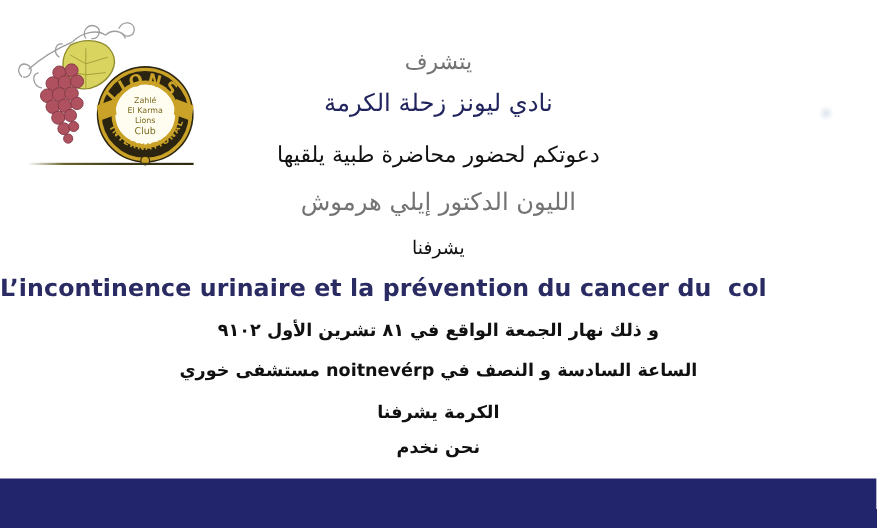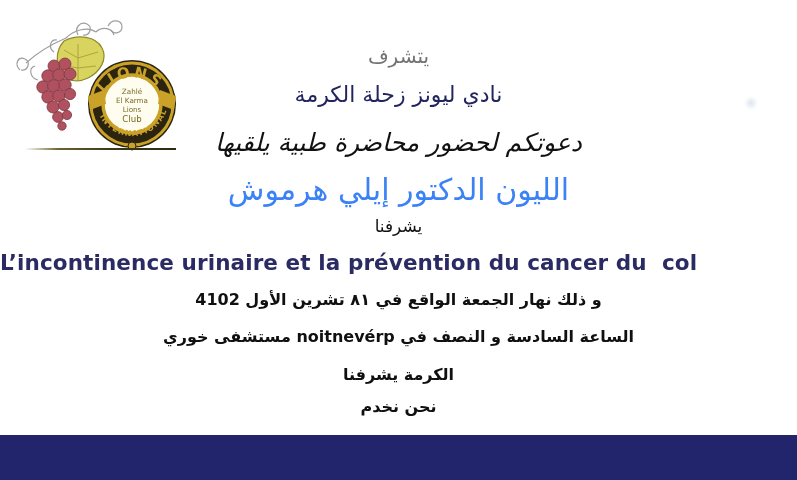--- a/index.html
+++ b/index.html
@@ -77,29 +77,28 @@
   }
   .l-club {
     position: absolute;
     top: 82px;
     font-size: 22px;
     color: #22245e;
   }
   .l-invite {
     position: absolute;
     top: 128px;
-    font-size: 25px;
+    font-size: 20px;
     color: #111111;
-    font-style: italic;
   }
   .l-speaker {
     position: absolute;
     top: 172px;
-    font-size: 30px;
-    color: #3b82f6;
+    font-size: 22px;
+    color: #737373;
   }
   .l-titled {
     position: absolute;
     top: 216px;
     font-size: 17px;
     color: #111111;
   }
 
   .l-french {
     position: absolute;
@@ -237,21 +236,21 @@
     <div class="line ar l-club">نادي ليونز زحلة الكرمة</div>
 
     <div class="line ar l-invite">دعوتكم لحضور محاضرة طبية يلقيها</div>
 
     <div class="line ar l-speaker">الليون الدكتور إيلي هرموش</div>
 
     <div class="line ar l-titled">يشرفنا</div>
 
     <div class="l-french">L’incontinence urinaire et la prévention du cancer du  col</div>
 
-    <div class="line ar l-date">و ذلك نهار الجمعة الواقع في ١٨ تشرين الأول 2014</div>
+    <div class="line ar l-date">و ذلك نهار الجمعة الواقع في ١٨ تشرين الأول ٢٠١٩</div>
 
     <div class="line ar l-time">الساعة السادسة و النصف في prévention مستشفى خوري</div>
 
     <div class="line ar l-honor">الكرمة يشرفنا</div>
 
     <div class="line ar l-motto">نحن نخدم</div>
   </div>
 
   <div class="bottom-bar"></div>
 </div>

